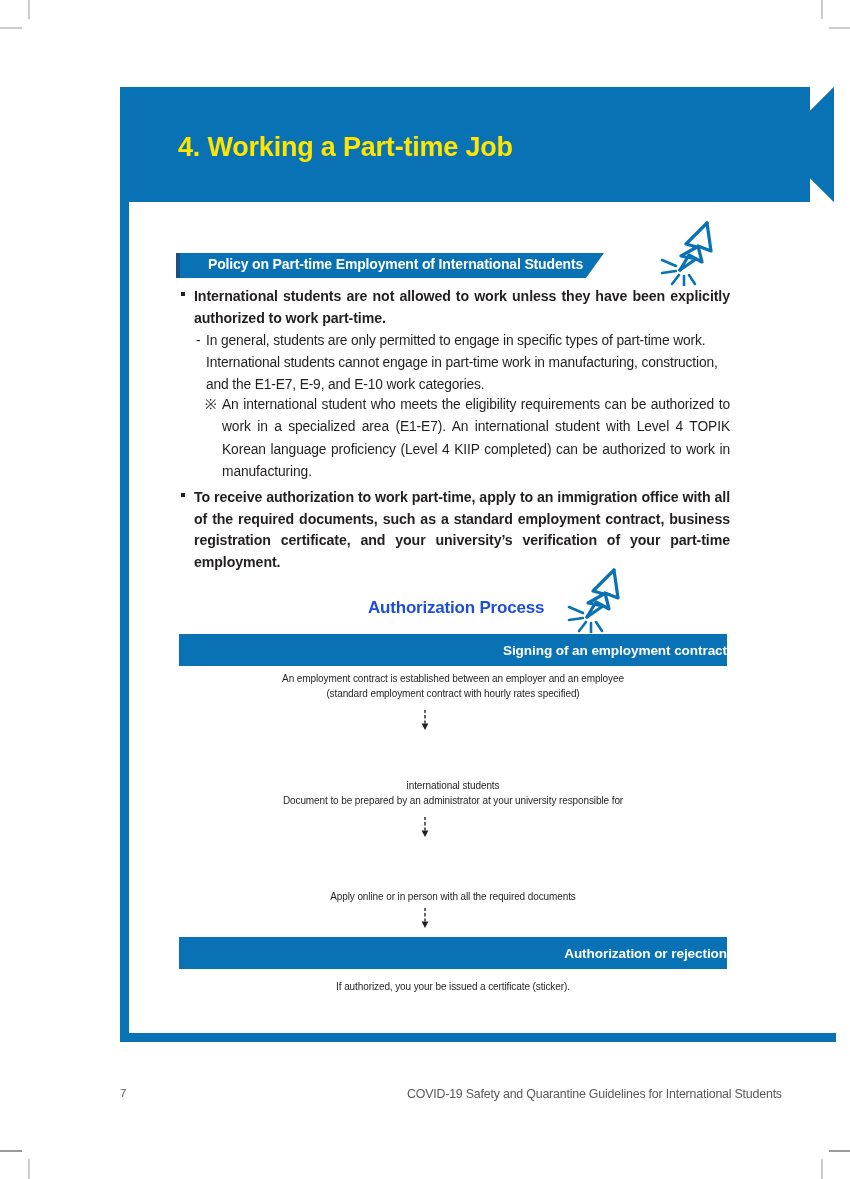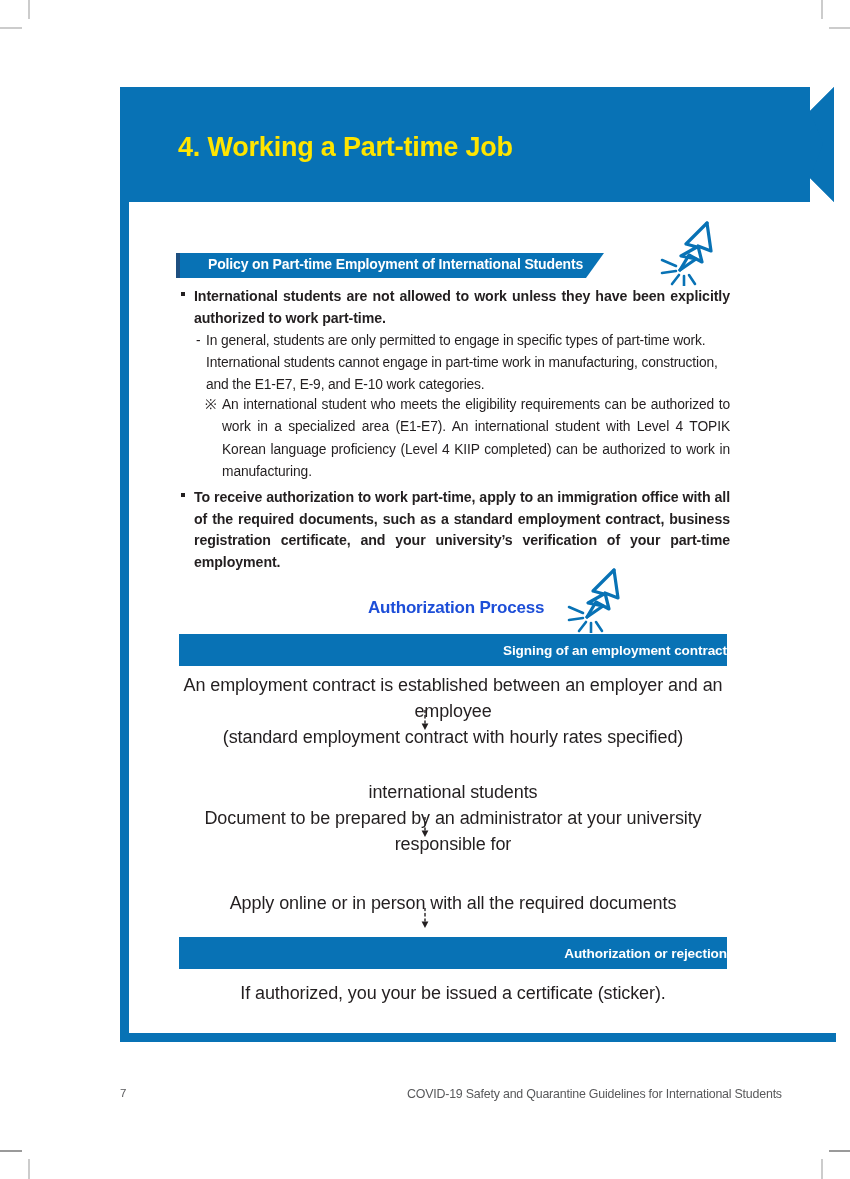--- a/index.html
+++ b/index.html
@@ -185,21 +185,21 @@
     display: flex;
     align-items: center;
     justify-content: flex-end;
     letter-spacing: -0.1px;
   }
   .flow-body {
     position: absolute;
     left: 179px;
     width: 548px;
     text-align: center;
-    font-size: 18px;
+    font-size: 10px;
     color: #231f20;
     line-height: 1.45;
     letter-spacing: -0.1px;
   }
   .flow-arrow {
     position: absolute;
     left: 0; right: 0;
     display: flex;
     justify-content: center;
   }

